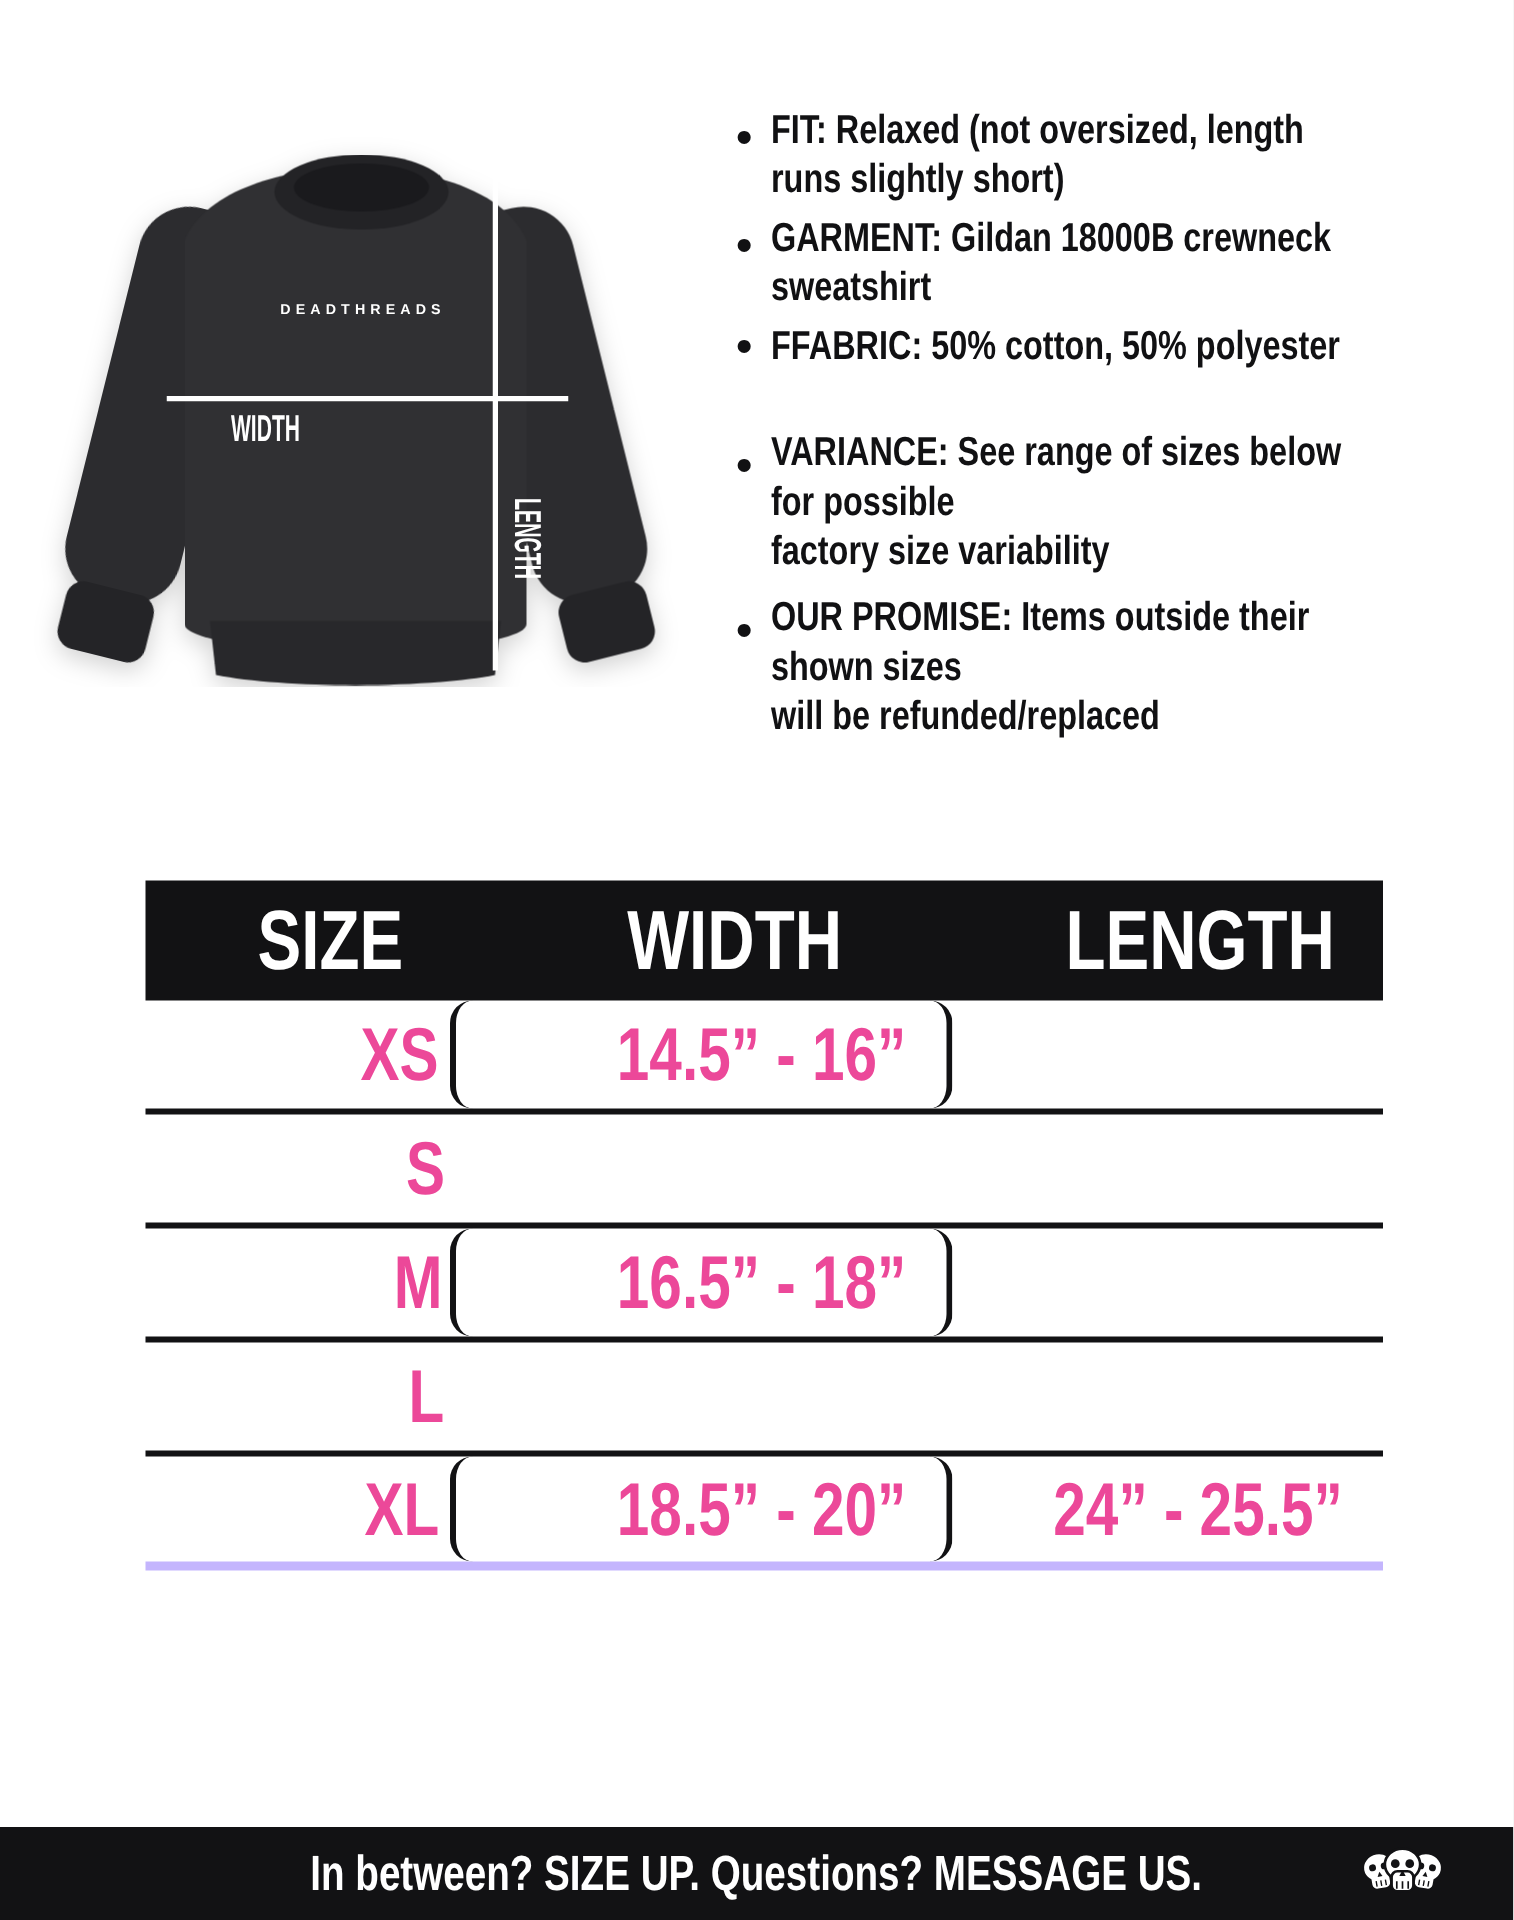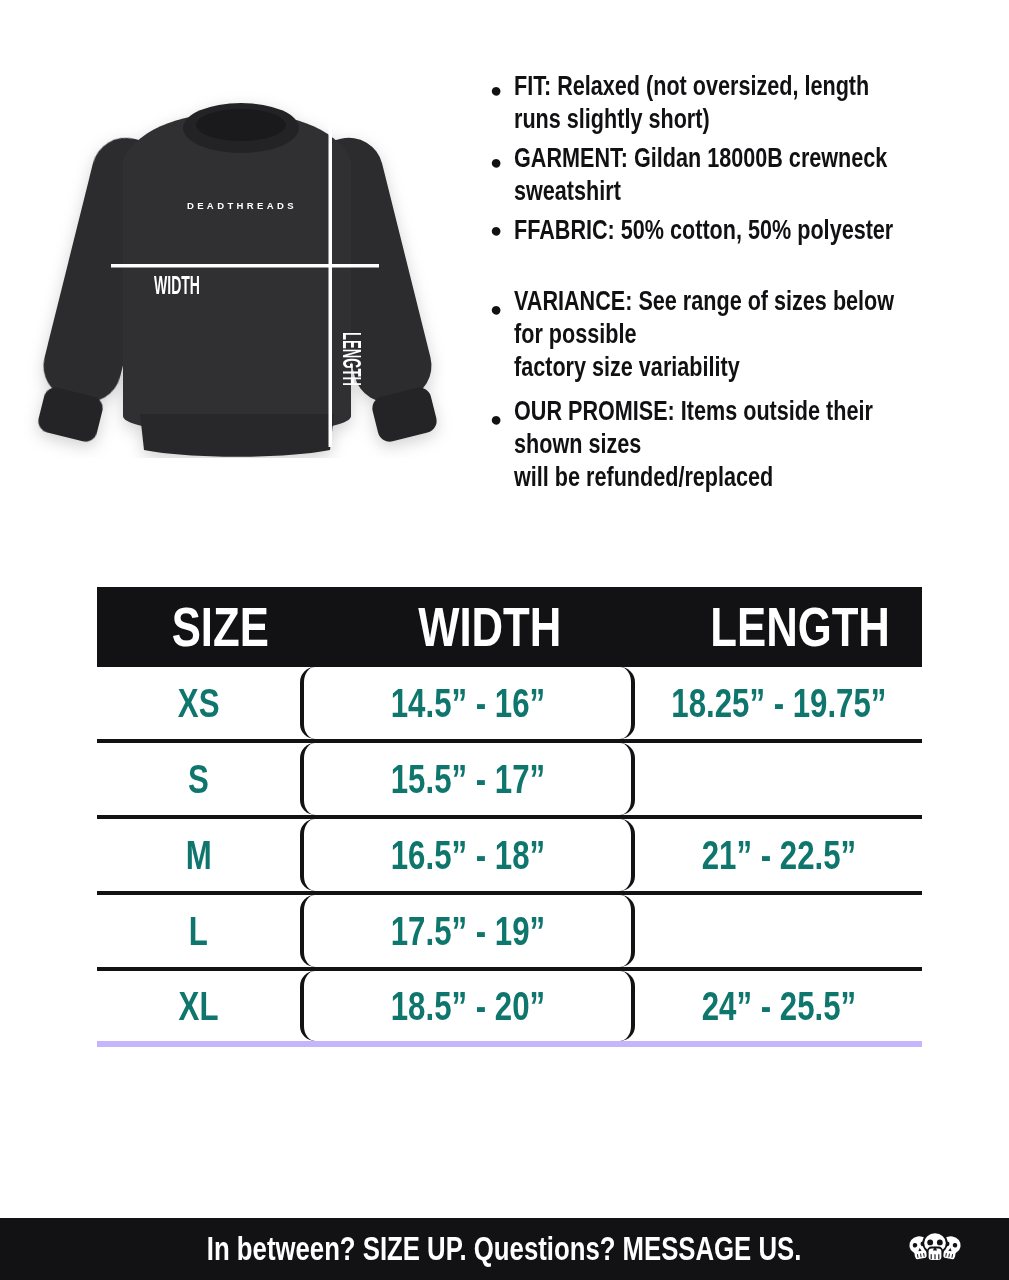--- a/index.html
+++ b/index.html
@@ -34,22 +34,22 @@
     display:grid; grid-template-columns:203px 335px 287px; align-items:center;
   }
   .th { color:#ffffff; text-align:center; font-weight:700; font-size:56px; line-height:1;padding-left:44px; }
   .cond { display:inline-block; transform:scaleX(0.78); transform-origin:50% 50%; white-space:nowrap; }
   .trow {
     display:grid; grid-template-columns:203px 335px 287px;
     height:76px; border-bottom:4px solid #121214;
   }
   .trow:last-child { border-bottom:6px solid #c4b5fd; }
   .td {
-    display:flex; align-items:center; justify-content:center;
-    font-weight:700; font-size:40px; color:#0f766e;
+    display:flex; align-items:center; justify-content:flex-end;
+    font-weight:700; font-size:50px; color:#ec4899;
   }
   .td.mid { border-left:4px solid #121214; border-right:4px solid #121214;border-radius:15px; }
 
   
   .footer {
     position:absolute; left:0; top:1218px; width:1009px; height:62px;
     background:#121214; display:flex; align-items:center; justify-content:center;
   }
   .footer-text { color:#ffffff; font-weight:700; font-size:33px; }
   .footer-logo { position:absolute; right:44px; top:50%; transform:translateY(-50%); }
@@ -123,49 +123,37 @@
       <div class="th"><span class="cond">WIDTH</span></div>
       <div class="th"><span class="cond">LENGTH</span></div>
     </div>
     <div class="trow">
       <div class="td">
           <span class="cond">XS</span>
         </div>
       <div class="td mid">
           <span class="cond">14.5” - 16”</span>
         </div>
-      <div class="td">
-          <span class="cond">18.25” - 19.75”</span>
-        </div>
     </div>
     <div class="trow">
       <div class="td">
           <span class="cond">S</span>
-        </div>
-      <div class="td mid">
-          <span class="cond">15.5” - 17”</span>
         </div>
     </div>
     <div class="trow">
       <div class="td">
           <span class="cond">M</span>
         </div>
       <div class="td mid">
           <span class="cond">16.5” - 18”</span>
         </div>
-      <div class="td">
-          <span class="cond">21” - 22.5”</span>
-        </div>
     </div>
     <div class="trow">
       <div class="td">
           <span class="cond">L</span>
-        </div>
-      <div class="td mid">
-          <span class="cond">17.5” - 19”</span>
         </div>
     </div>
     <div class="trow">
       <div class="td">
           <span class="cond">XL</span>
         </div>
       <div class="td mid">
           <span class="cond">18.5” - 20”</span>
         </div>
       <div class="td">

